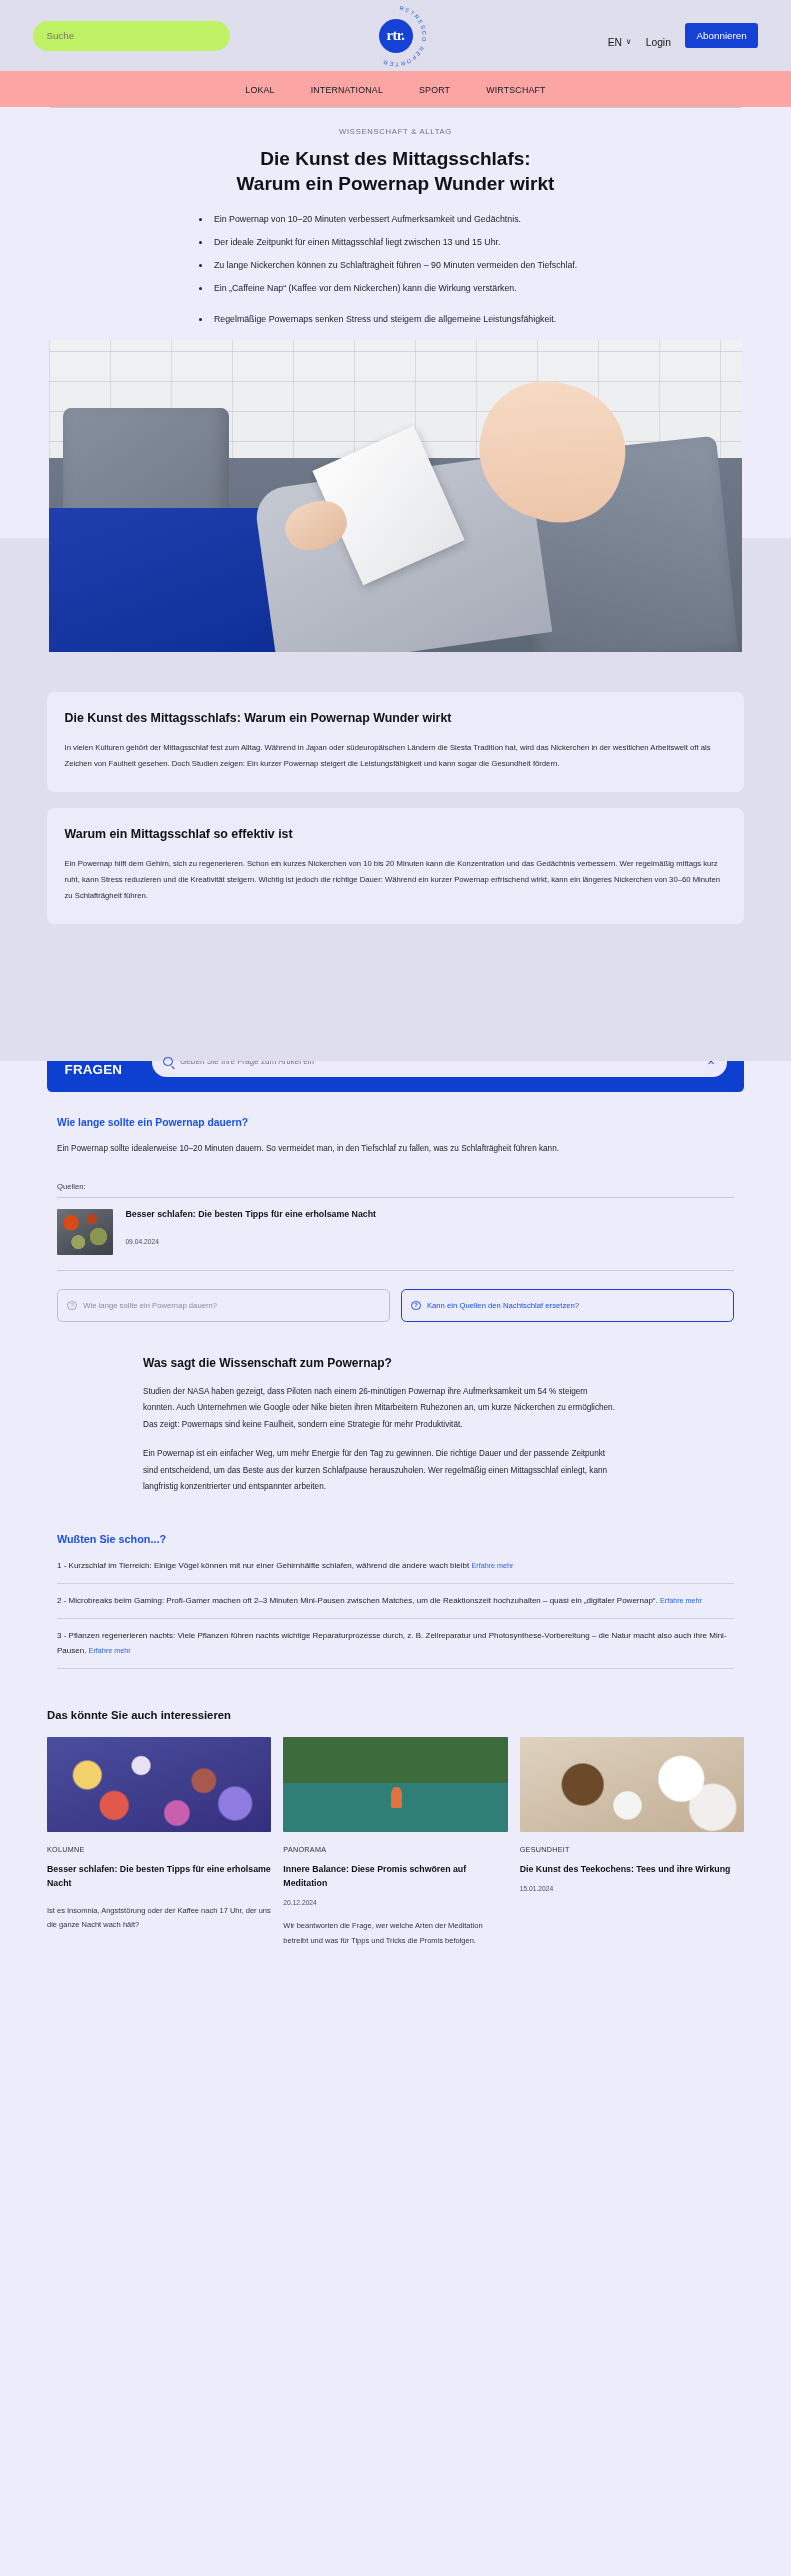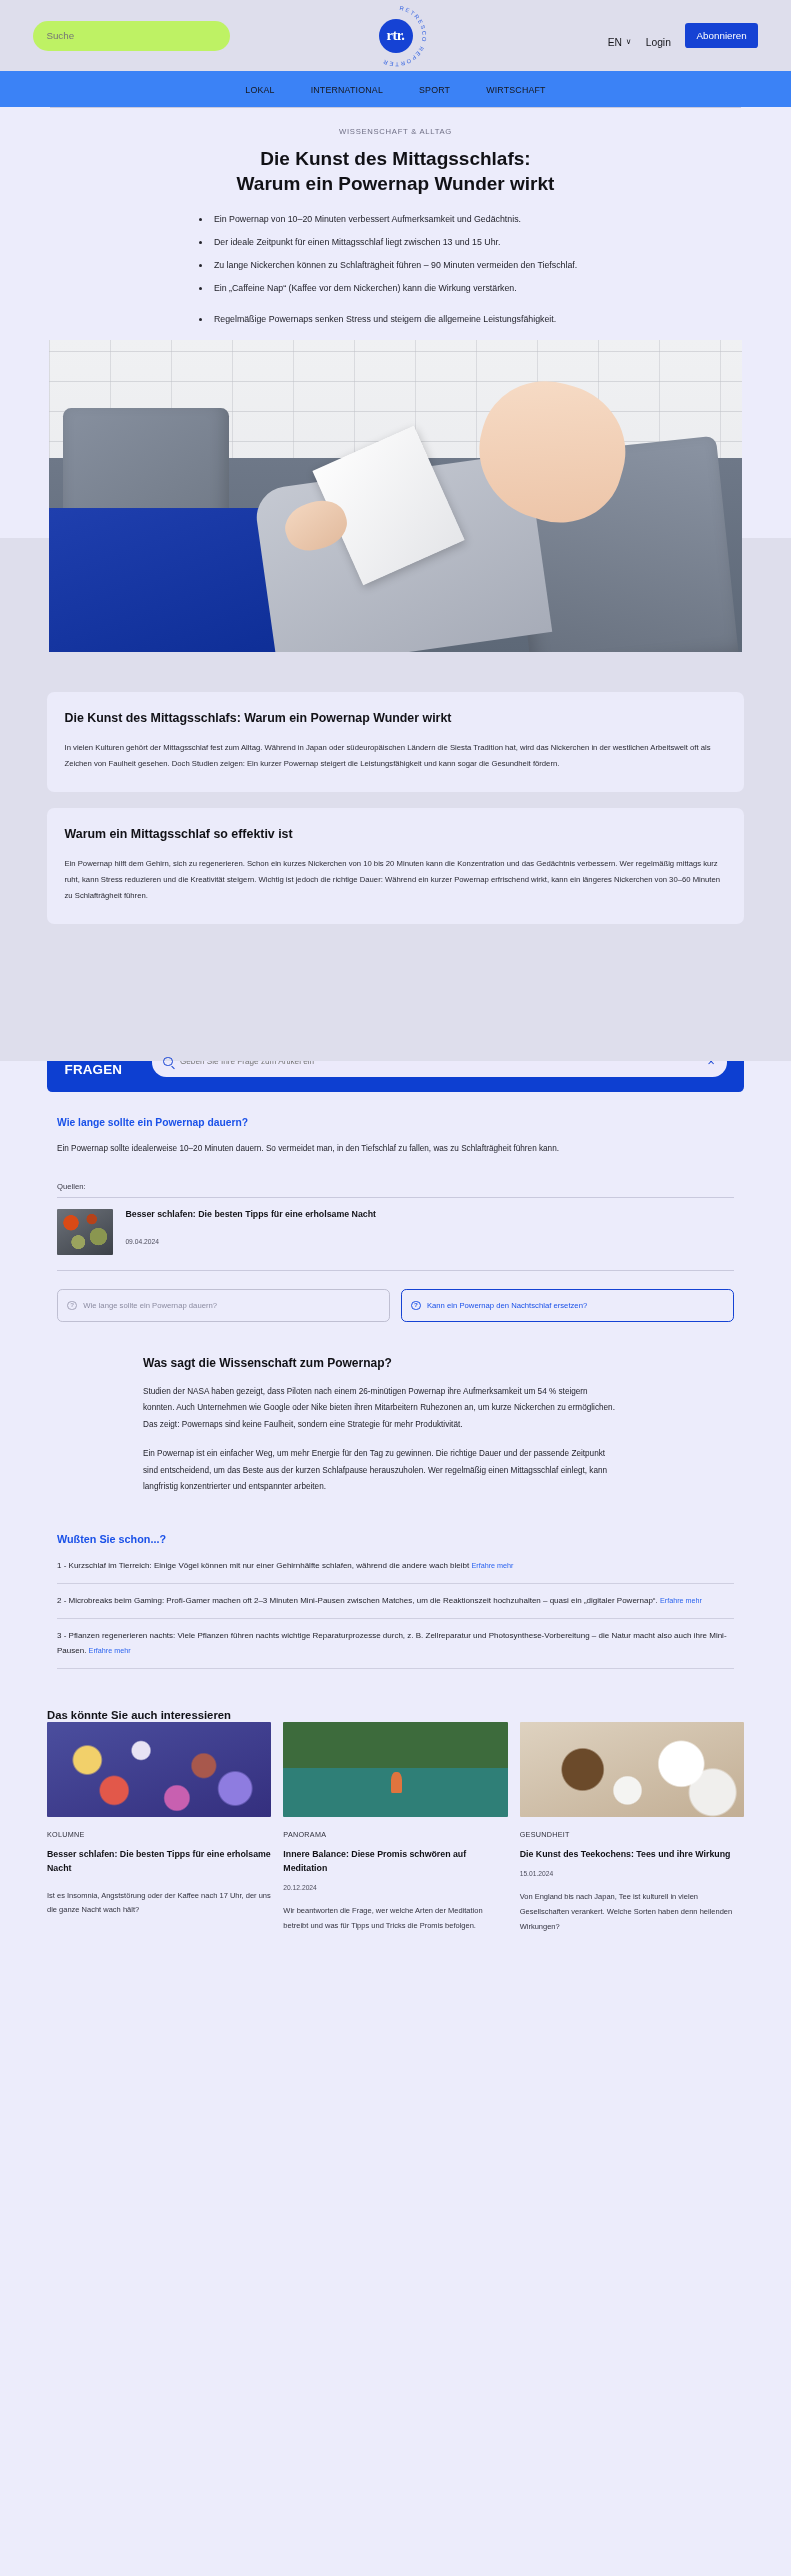--- a/index.html
+++ b/index.html
@@ -60,21 +60,21 @@
   .login-link { font-size: 10.3px; color: #17171c; text-decoration: none; cursor: pointer; }
   .subscribe-btn {
     background: #1542d4; color: #fff;
     font-family: "Liberation Sans", sans-serif;
     font-size: 9.8px; border: none; border-radius: 3.1px;
     padding: 6.7px 11.3px; cursor: pointer; white-space: nowrap;
   }
 
   
   .navbar {
-    background: #3b82f6;
+    background: #fca5a5;
     padding-top: 14.4px;
   }
   .nav-inner {
     display: flex; justify-content: center; gap: 36px;
     padding-bottom: 11.3px;
   }
   .nav-item {
     font-size: 8.8px; letter-spacing: 0.2px;
     color: #17171c; cursor: pointer; text-decoration: none;
   }
@@ -247,21 +247,21 @@
 
   
   .dyk { padding: 37px 57px 0; }
   .dyk h2 { font-size:10.8px; font-weight:700; color:#1a51e8; margin-bottom: 14.4px; }
   .dyk-item { font-size:8px; line-height:1.85; color:#1f1f27; padding-bottom: 9.3px; }
   .dyk-sep { height:0.5px; background:#cfcfe1; margin-bottom: 10.3px; }
   .more-link { color:#2a63ef; font-size:7.2px; text-decoration:none; cursor:pointer; }
 
   
   .related { padding: 31px 47px 36px; }
-  .related h2 { font-size:11.3px; font-weight:700; color:#111116; margin-bottom: 1px; }
+  .related h2 { font-size:11.3px; font-weight:700; color:#111116; margin-bottom: 16px; }
   .rel-grid { display:flex; gap: 12px; }
   .rel-card { flex:1; }
   .rel-img { width:100%; height:95px; border-radius:1px; }
   .rel-img.a {
     background:
       radial-gradient(circle at 18% 40%, #f2d06a 0 7%, transparent 8%),
       radial-gradient(circle at 42% 30%, #e8e3f4 0 6%, transparent 7%),
       radial-gradient(circle at 70% 46%, #a8584c 0 7%, transparent 8%),
       radial-gradient(circle at 30% 72%, #e2584a 0 8%, transparent 9%),
       radial-gradient(circle at 58% 80%, #c860b0 0 8%, transparent 9%),
@@ -412,21 +412,21 @@
     </div>
     <div class="hr"></div>
 
     <div class="chips-row">
       <button class="chip muted">
         <span class="q-circle">?</span>
         <span>Wie lange sollte ein Powernap dauern?</span>
       </button>
       <button class="chip">
         <span class="q-circle">?</span>
-        <span>Kann ein Powernap den Nachtschlaf ersetzen?</span>
+        <span>Kann ein Quellen den Nachtschlaf ersetzen?</span>
       </button>
     </div>
   </div>
 
   <div class="science">
     <h2>Was sagt die Wissenschaft zum Powernap?</h2>
     <p>Studien der NASA haben gezeigt, dass Piloten nach einem 26-minütigen Powernap ihre Aufmerksamkeit um 54 % steigern konnten. Auch Unternehmen wie Google oder Nike bieten ihren Mitarbeitern Ruhezonen an, um kurze Nickerchen zu ermöglichen. Das zeigt: Powernaps sind keine Faulheit, sondern eine Strategie für mehr Produktivität.</p>
     <p>Ein Powernap ist ein einfacher Weg, um mehr Energie für den Tag zu gewinnen. Die richtige Dauer und der passende Zeitpunkt sind entscheidend, um das Beste aus der kurzen Schlafpause herauszuholen. Wer regelmäßig einen Mittagsschlaf einlegt, kann langfristig konzentrierter und entspannter arbeiten.</p>
   </div>
 
@@ -470,20 +470,19 @@
         <div class="rel-title">Innere Balance: Diese Promis schwören auf Meditation</div>
         <div class="rel-date">20.12.2024</div>
         <div class="rel-desc">Wir beantworten die Frage, wer welche Arten der Meditation betreibt und was für Tipps und Tricks die Promis befolgen.</div>
       </div>
 
       <div class="rel-card">
         <div class="rel-img c"></div>
         <div class="rel-cat">GESUNDHEIT</div>
         <div class="rel-title">Die Kunst des Teekochens: Tees und ihre Wirkung</div>
         <div class="rel-date">15.01.2024</div>
-        <div class="rel-desc">Von England bis nach Japan, Tee ist kulturell in vielen Gesellschaften verankert. Welche Sorten haben denn heilenden Wirkungen?</div>
       </div>
 
     </div>
   </div>
 
 </div>
 
 
 </body></html>

